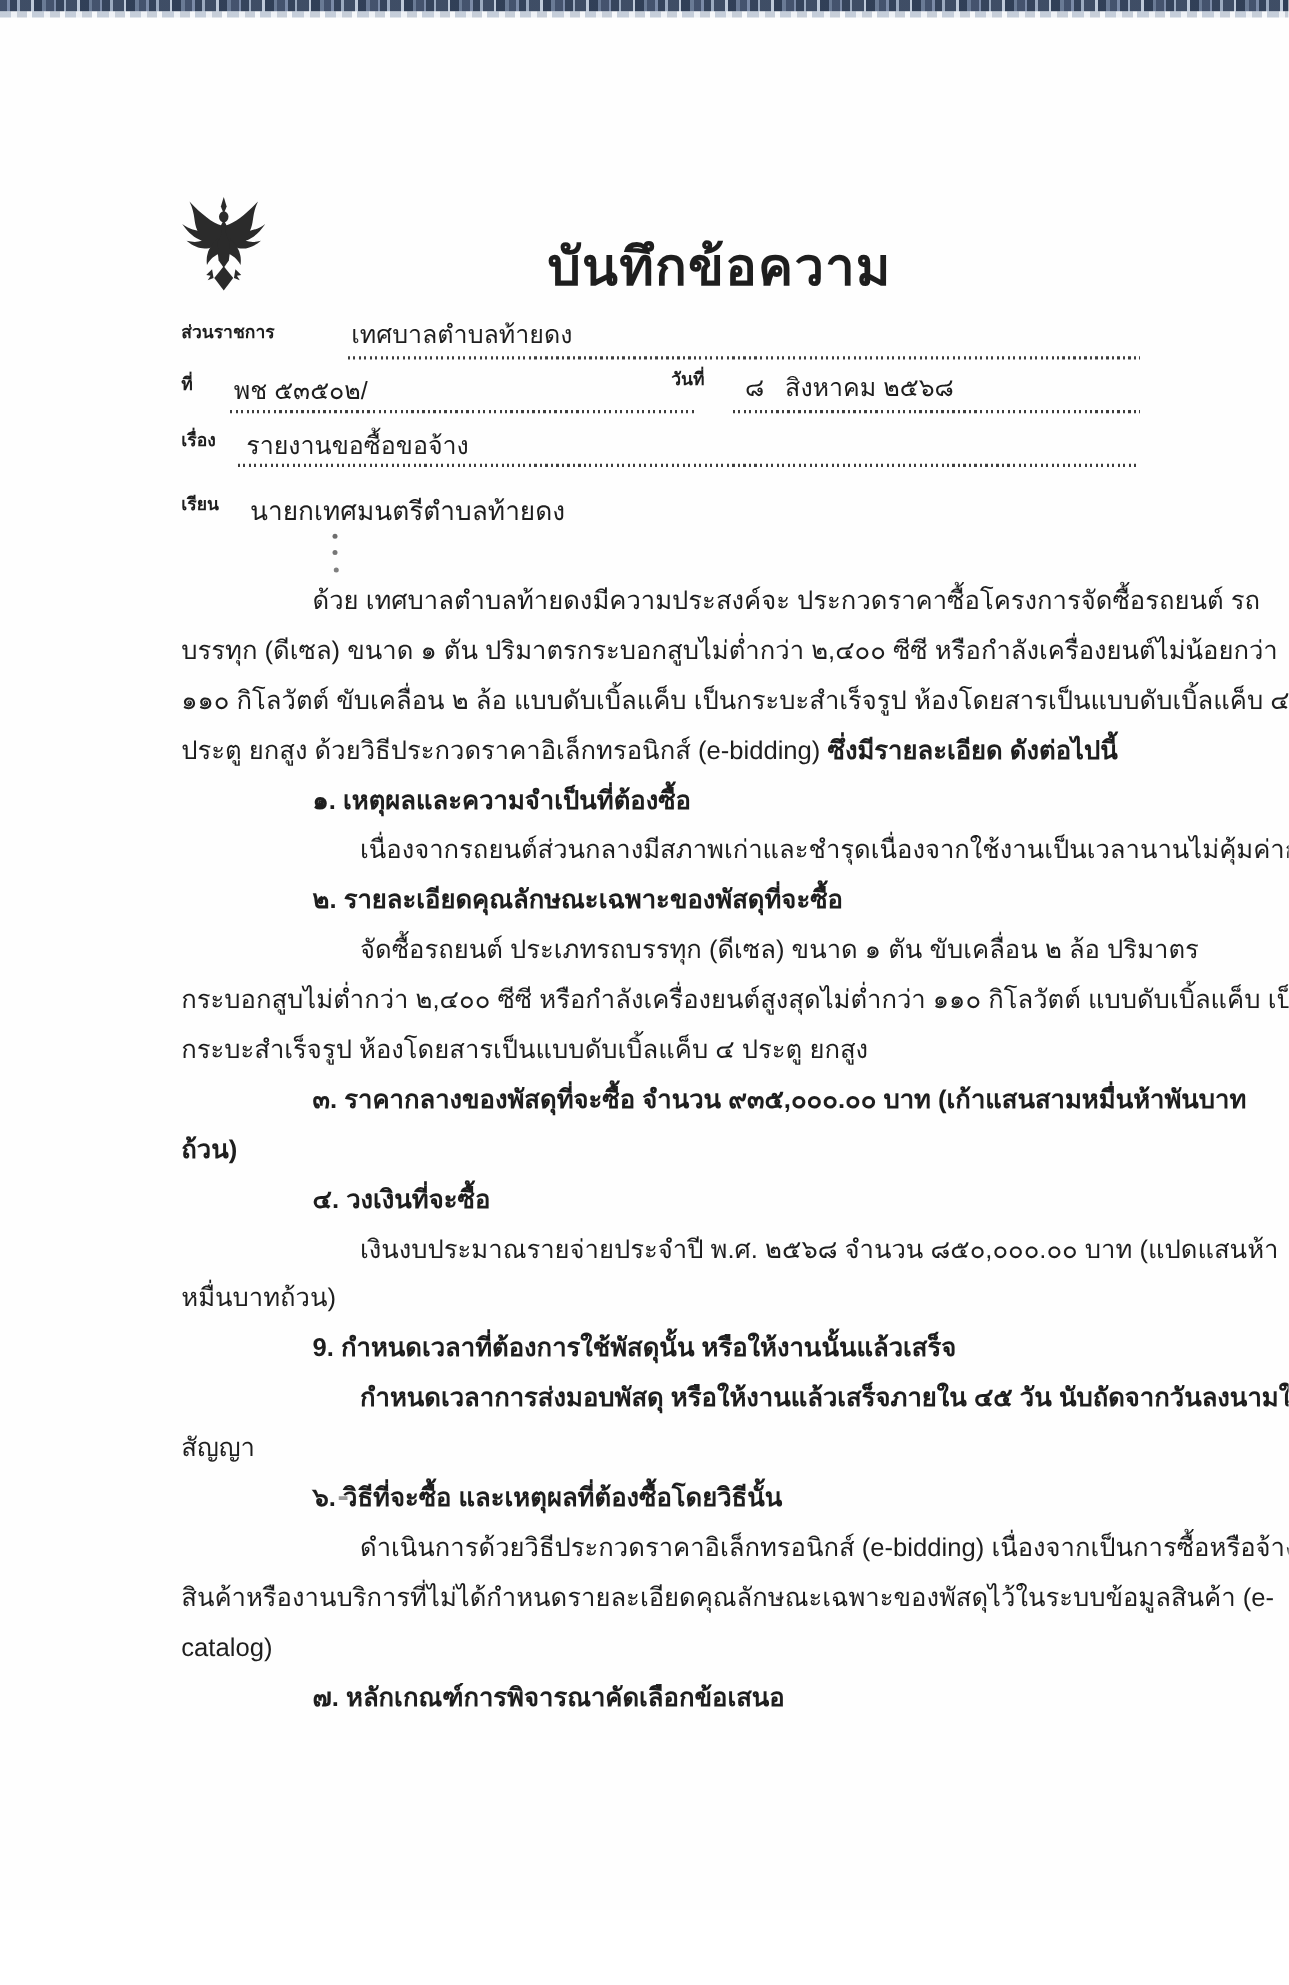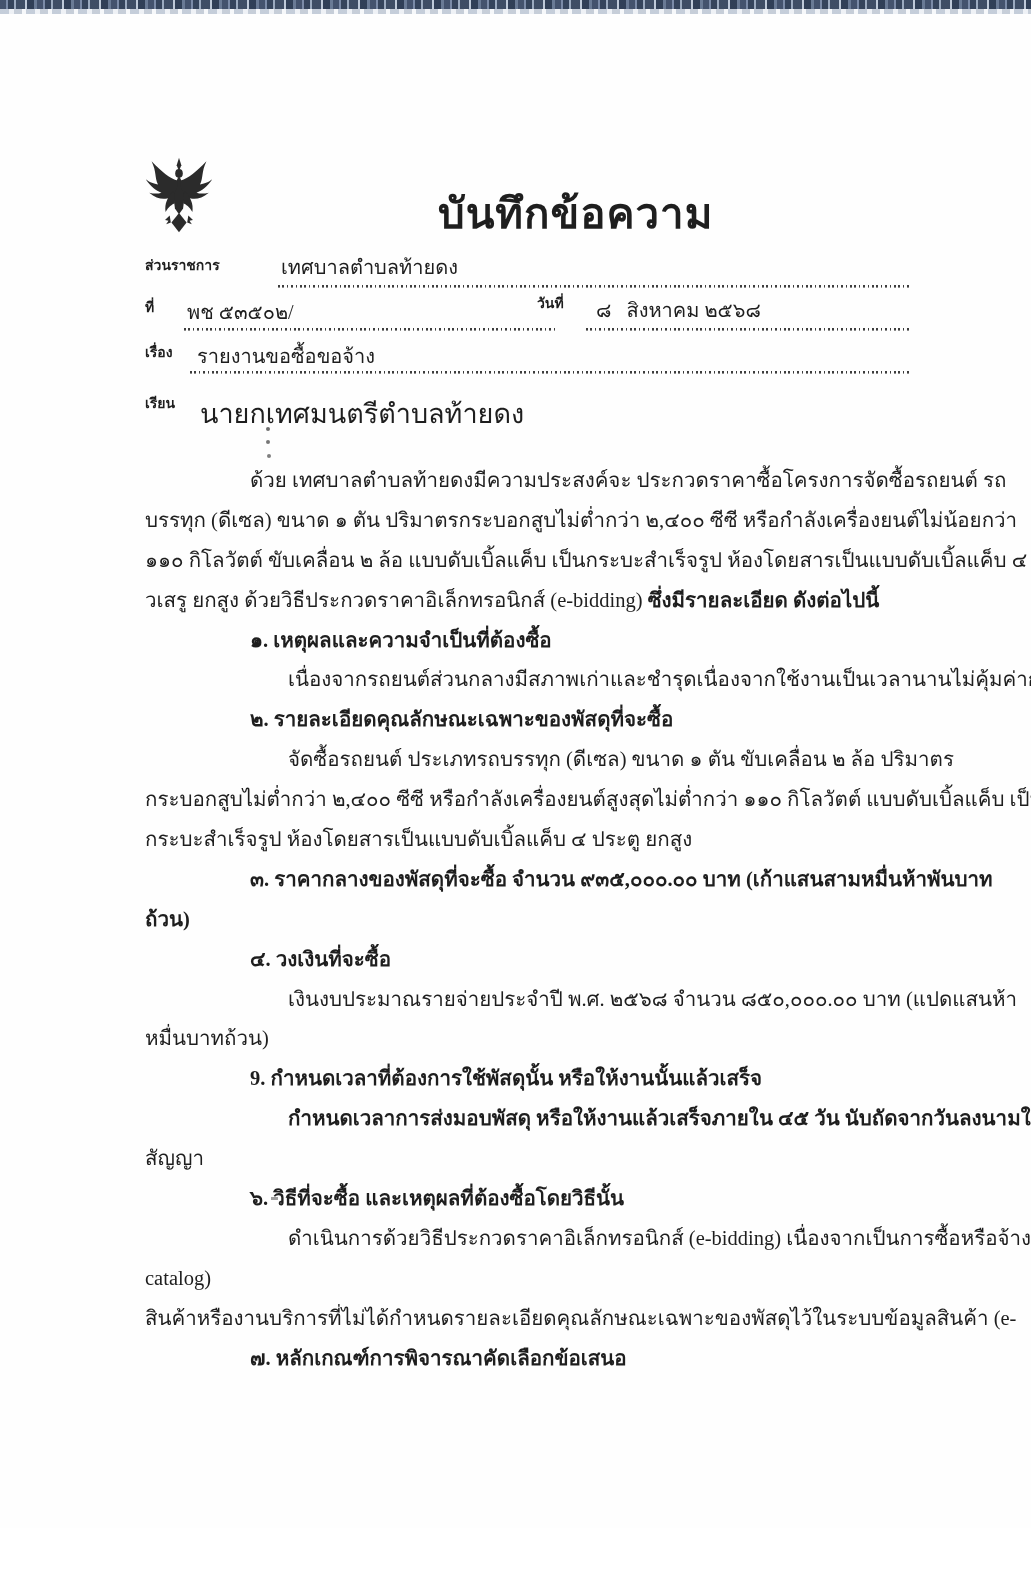--- a/index.html
+++ b/index.html
@@ -1,20 +1,20 @@
 <!DOCTYPE html>
 <html><head>
 <meta charset="utf-8">
 <style>
   * { margin:0; padding:0; box-sizing:border-box; }
   html,body { background:#ffffff; }
   .page {
     position:relative; width:1031px; height:1528px;
     background:#fefefe; overflow:hidden;
-    font-family:Liberation Serif, serif;
+    font-family:Liberation Sans, sans-serif;
     color:#1e1e1e;
   }
   
   .noise-top {
     position:absolute; top:0; left:0; width:100%; height:9px; opacity:.92;
     background:repeating-linear-gradient(90deg,
       #344461 0 6px,#7081a0 6px 8px,#24344e 8px 14px,#93a3ba 14px 16px,
       #2e3e58 16px 25px,#b9c5d6 25px 27px,#1f2f49 27px 34px,#5d6f8c 34px 37px);
   }
   .noise-top2 {
@@ -95,48 +95,48 @@
 
   <div class="lbl" style="left:537px; top:292px;">วันที่</div>
   <div class="val" style="left:596px; top:294px;">๘   สิงหาคม ๒๕๖๘</div>
   <div class="dotline" style="left:586px; top:328px; width:326px;"></div>
 
   <div class="lbl" style="left:145px; top:341px;">เรื่อง</div>
   <div class="val" style="left:197px; top:340px;">รายงานขอซื้อขอจ้าง</div>
   <div class="dotline" style="left:190px; top:371px; width:722px;"></div>
 
   <div class="lbl" style="left:145px; top:392px;">เรียน</div>
-  <div class="val" style="left:200px; top:392px; font-size:27px;">นายกเทศมนตรีตำบลท้ายดง</div>
+  <div class="val" style="left:200px; top:392px; font-size:21px;">นายกเทศมนตรีตำบลท้ายดง</div>
 
   <div class="artifact-dots"></div>
   <div class="artifact-dash"></div>
 
   <div class="body-lines">
       <div class="bline indent1"><span>ด้วย เทศบาลตำบลท้ายดงมีความประสงค์จะ ประกวดราคาซื้อโครงการจัดซื้อรถยนต์ รถ</span></div>
       <div class="bline indent0"><span>บรรทุก (ดีเซล) ขนาด ๑ ตัน ปริมาตรกระบอกสูบไม่ต่ำกว่า ๒,๔๐๐ ซีซี หรือกำลังเครื่องยนต์ไม่น้อยกว่า</span></div>
       <div class="bline indent0"><span>๑๑๐ กิโลวัตต์ ขับเคลื่อน ๒ ล้อ แบบดับเบิ้ลแค็บ เป็นกระบะสำเร็จรูป ห้องโดยสารเป็นแบบดับเบิ้ลแค็บ ๔</span></div>
-      <div class="bline indent0"><span>วเสรู ยกสูง ด้วยวิธีประกวดราคาอิเล็กทรอนิกส์ (e-bidding) </span><b>ซึ่งมีรายละเอียด ดังต่อไปนี้</b></div>
+      <div class="bline indent0"><span>ประตู ยกสูง ด้วยวิธีประกวดราคาอิเล็กทรอนิกส์ (e-bidding) </span><b>ซึ่งมีรายละเอียด ดังต่อไปนี้</b></div>
       <div class="bline indent1 bold"><span>๑. เหตุผลและความจำเป็นที่ต้องซื้อ</span></div>
       <div class="bline indent2"><span>เนื่องจากรถยนต์ส่วนกลางมีสภาพเก่าและชำรุดเนื่องจากใช้งานเป็นเวลานานไม่คุ้มค่ากับ</span></div>
       <div class="bline indent1 bold"><span>๒. รายละเอียดคุณลักษณะเฉพาะของพัสดุที่จะซื้อ</span></div>
       <div class="bline indent2"><span>จัดซื้อรถยนต์ ประเภทรถบรรทุก (ดีเซล) ขนาด ๑ ตัน ขับเคลื่อน ๒ ล้อ ปริมาตร</span></div>
       <div class="bline indent0"><span>กระบอกสูบไม่ต่ำกว่า ๒,๔๐๐ ซีซี หรือกำลังเครื่องยนต์สูงสุดไม่ต่ำกว่า ๑๑๐ กิโลวัตต์ แบบดับเบิ้ลแค็บ เป็น</span></div>
       <div class="bline indent0"><span>กระบะสำเร็จรูป ห้องโดยสารเป็นแบบดับเบิ้ลแค็บ ๔ ประตู ยกสูง</span></div>
       <div class="bline indent1 bold"><span>๓. ราคากลางของพัสดุที่จะซื้อ จำนวน ๙๓๕,๐๐๐.๐๐ บาท (เก้าแสนสามหมื่นห้าพันบาท</span></div>
       <div class="bline indent0 bold"><span>ถ้วน)</span></div>
       <div class="bline indent1 bold"><span>๔. วงเงินที่จะซื้อ</span></div>
       <div class="bline indent2"><span>เงินงบประมาณรายจ่ายประจำปี พ.ศ. ๒๕๖๘ จำนวน ๘๕๐,๐๐๐.๐๐ บาท (แปดแสนห้า</span></div>
       <div class="bline indent0"><span>หมื่นบาทถ้วน)</span></div>
       <div class="bline indent1 bold"><span>9. กำหนดเวลาที่ต้องการใช้พัสดุนั้น หรือให้งานนั้นแล้วเสร็จ</span></div>
       <div class="bline indent2 bold"><span>กำหนดเวลาการส่งมอบพัสดุ หรือให้งานแล้วเสร็จภายใน ๔๕ วัน นับถัดจากวันลงนามใน</span></div>
       <div class="bline indent0"><span>สัญญา</span></div>
       <div class="bline indent1 bold"><span>๖. วิธีที่จะซื้อ และเหตุผลที่ต้องซื้อโดยวิธีนั้น</span></div>
       <div class="bline indent2"><span>ดำเนินการด้วยวิธีประกวดราคาอิเล็กทรอนิกส์ (e-bidding) เนื่องจากเป็นการซื้อหรือจ้าง</span></div>
+      <div class="bline indent0"><span>สินค้าหรืองานบริการที่ไม่ได้กำหนดรายละเอียดคุณลักษณะเฉพาะของพัสดุไว้ในระบบข้อมูลสินค้า (e-</span></div>
       <div class="bline indent0"><span>catalog)</span></div>
-      <div class="bline indent0"><span>สินค้าหรืองานบริการที่ไม่ได้กำหนดรายละเอียดคุณลักษณะเฉพาะของพัสดุไว้ในระบบข้อมูลสินค้า (e-</span></div>
       <div class="bline indent1 bold"><span>๗. หลักเกณฑ์การพิจารณาคัดเลือกข้อเสนอ</span></div>
     </div>
 
   <div class="scan-streak"></div>
 
   <div class="footer">
     <div class="cs-badge">CS</div>
     <div class="cs-text">สแกนด้วย CamScanner</div>
   </div>
 

